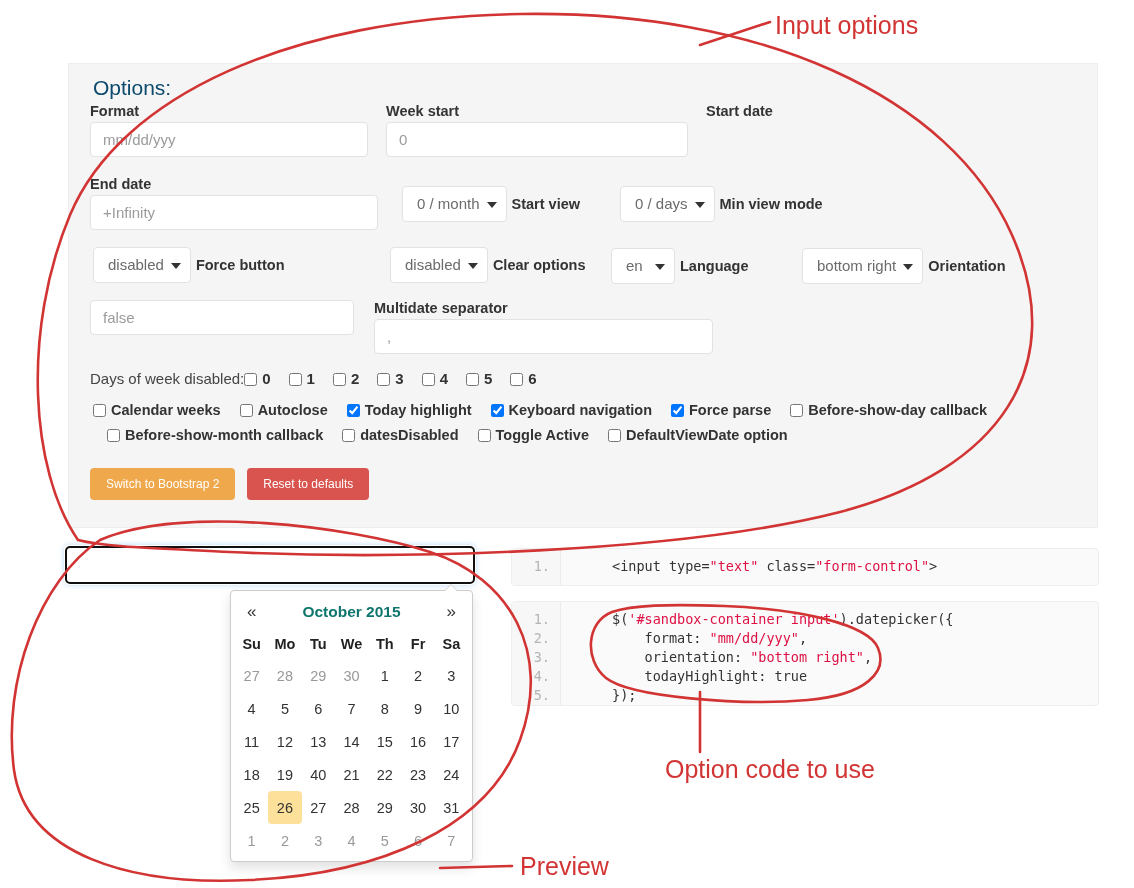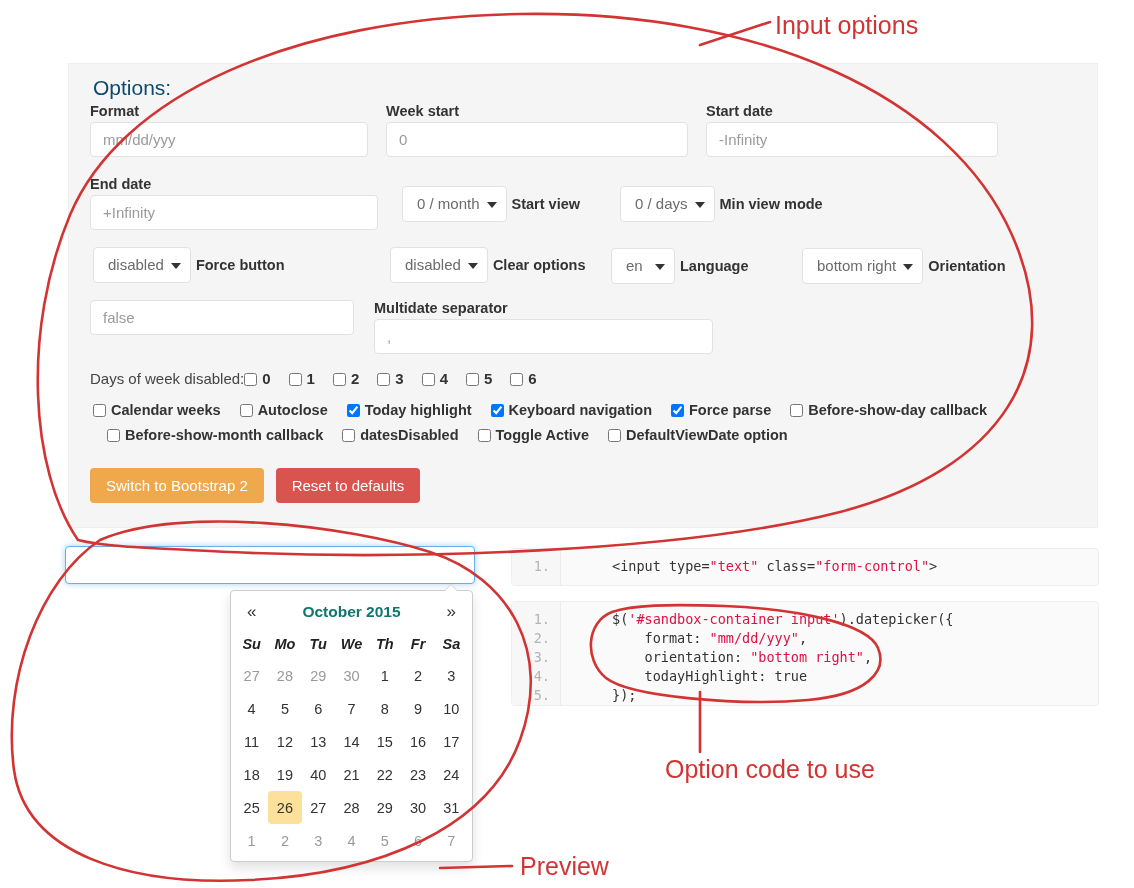--- a/index.html
+++ b/index.html
@@ -141,21 +141,21 @@
   #chk-row-1 { left:93px; top:402px; }
   #chk-row-2 { left:107px; top:427px; }
   .chk-item { margin-right:19px; }
   .chk-item:last-child { margin-right:0; }
 
   
   #btn-row { left:90px; top:468px; }
   .btn {
     display:inline-block;
     font-family:"Liberation Sans", sans-serif;
-    font-size:15px;
+    font-size:12px;
     color:#ffffff;
     border:none;
     border-radius:4px;
     padding:9px 16px;
     cursor:pointer;
     margin-right:8px;
   }
   .btn-warning { background:#efa84b; }
   .btn-danger  { background:#d9534f; }
 
@@ -219,21 +219,21 @@
     color:#333;
     border-radius:4px;
   }
   #datepicker th.dp-prev, #datepicker th.dp-next {
     font-size:17px; color:#333; cursor:pointer; width:28px;
   }
   #datepicker th.dp-switch {
     font-weight:bold; font-size:15.5px; color:#0f766e; cursor:pointer;
   }
   #datepicker th.dow {
-    font-weight:bold; font-size:14.5px; color:#222; height:31px;font-style:italic;
+    font-weight:bold; font-size:14.5px; color:#222; height:31px;
   }
   #datepicker td.day { cursor:pointer; }
   #datepicker td.old, #datepicker td.new { color:#999999; }
   #datepicker td.today { background:#fde19a; color:#333; }
 </style>
 </head>
 <body>
 
 <div class="options-panel">
   <div class="options-caption">Options:</div>
@@ -242,21 +242,20 @@
 <div class="row-abs" id="g-format">
   <label class="field-label">Format</label>
   <input class="form-control" type="text" placeholder="mm/dd/yyy" style="">
 </div>
 <div class="row-abs" id="g-weekstart">
   <label class="field-label">Week start</label>
   <input class="form-control" type="text" placeholder="0" style="">
 </div>
 <div class="row-abs" id="g-startdate">
   <label class="field-label">Start date</label>
-  <input class="form-control" type="text" placeholder="-Infinity" style="">
 </div>
 <div class="row-abs" id="g-enddate">
   <label class="field-label">End date</label>
   <input class="form-control" type="text" placeholder="+Infinity" style="">
 </div>
 
 <div class="row-abs" id="r-startview">
   <span class="sel"><span>0 / month</span><span class="caret"></span></span><span class="sel-label">Start view</span>
 </div>
 <div class="row-abs" id="r-minview">

